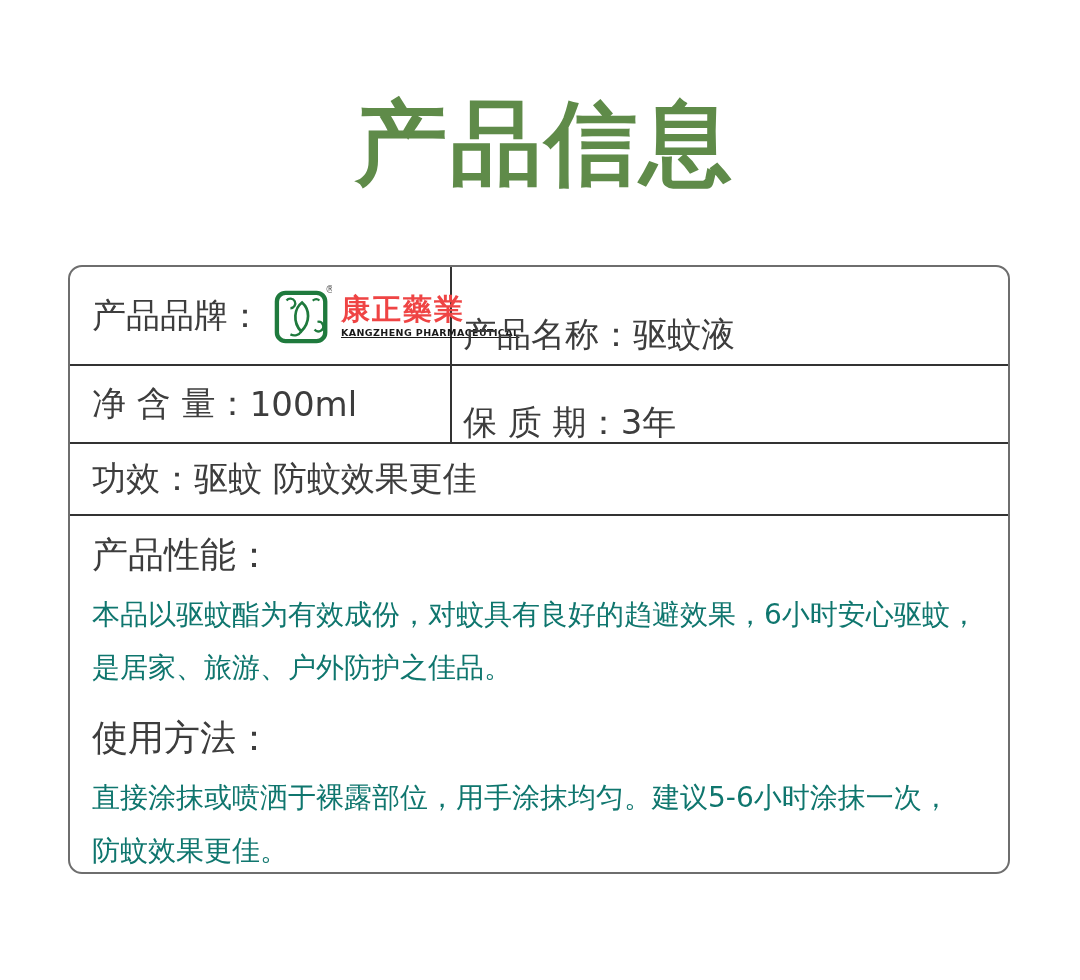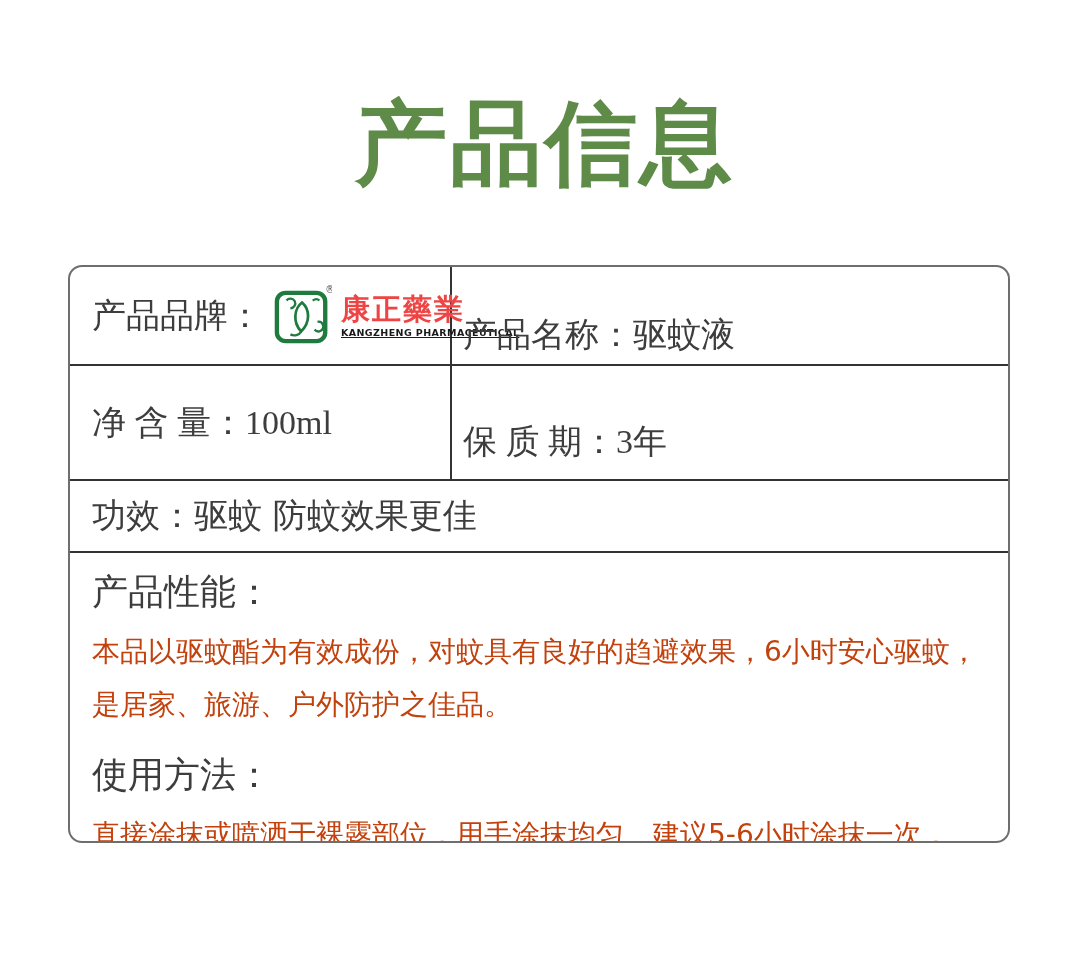--- a/index.html
+++ b/index.html
@@ -28,23 +28,23 @@
     border-radius: 14px;
     overflow: hidden;
     background: #ffffff;
   }
   .t-row {
     display: flex;
     align-items: stretch;
     border-bottom: 2px solid #333333;
   }
   .t-row.r1 { height: 99px; }
-  .t-row.r2 { height: 115px; font-family: Liberation Serif, serif; }
+  .t-row.r2 { height: 78px; }
   .t-row.r3 { height: 72px; }
-  .t-row.r4 { height: 288px; border-bottom: none; display: block; padding: 16px 24px 0 22px; }
+  .t-row.r4 { height: 356px; border-bottom: none; display: block; padding: 16px 24px 0 22px; }
   .cell {
     display: flex;
     align-items: center;
     padding-left: 22px;
     font-size: 34px;
     font-weight: 500;
     color: #3d3d3d;
     white-space: nowrap;
   }
   .cell-left {
@@ -79,21 +79,21 @@
   .sec-heading {
     font-size: 36px;
     font-weight: 500;
     color: #3d3d3d;
     margin: 0;
     line-height: 46px;
   }
   .sec-body {
     font-size: 28px;
     font-weight: 400;
-    color: #c2410c;
+    color: #0f766e;
     line-height: 53px;
     margin: 10px 0 10px 0;
     white-space: pre-line;
   }
   .sec-heading.second { margin-top: 21px; }
 </style>
 </head>
 <body>
 
 <h1 class="page-title">产品信息</h1>

